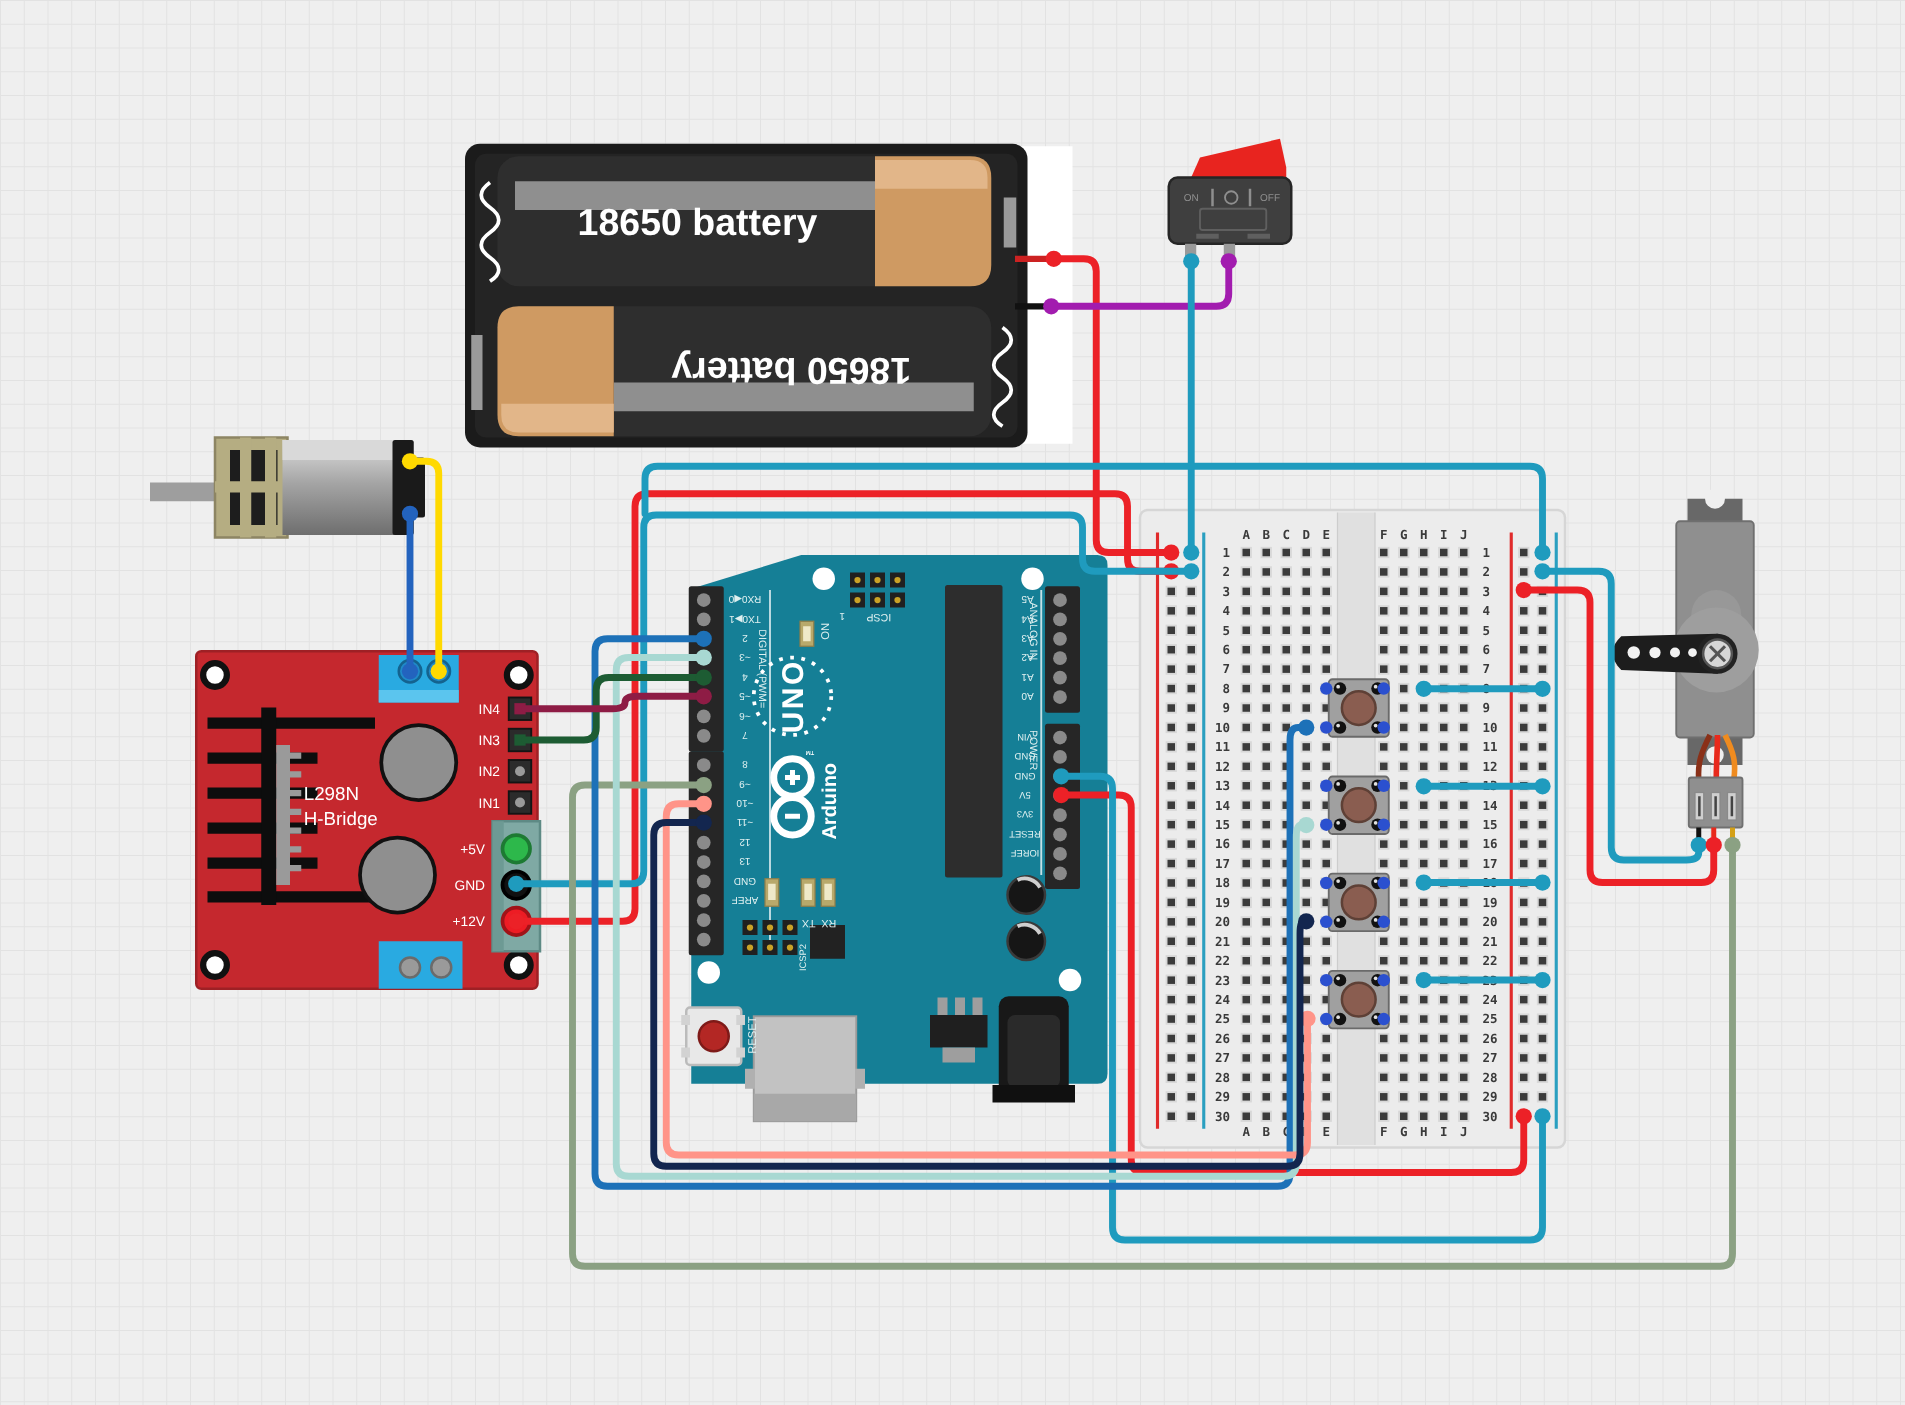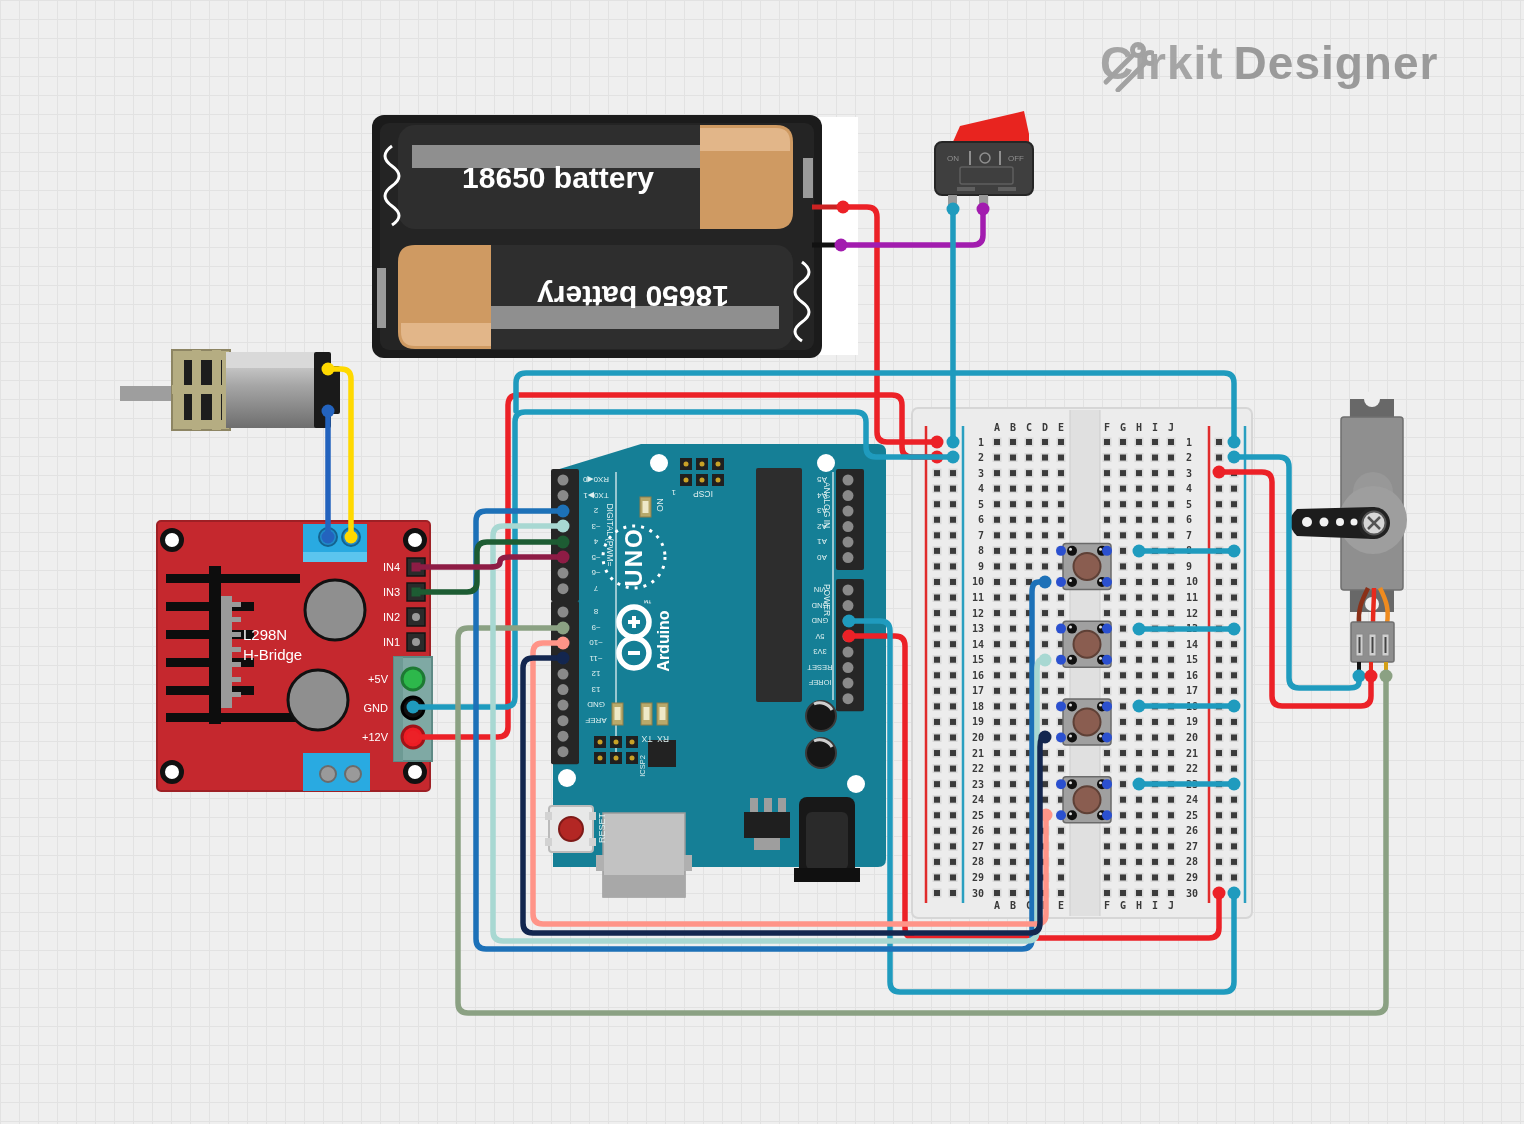--- a/index.html
+++ b/index.html
@@ -1411,25 +1411,13 @@
           <circle cx="1234" cy="706" r="6.5" fill="#1f9bbe"></circle>
         </g>
         <g>
           <path d="M 1139 784 L 1234 784" stroke="#1f9bbe" stroke-width="5.5" fill="none" stroke-linecap="round"></path>
           <circle cx="1139" cy="784" r="6.5" fill="#1f9bbe"></circle>
           <circle cx="1234" cy="784" r="6.5" fill="#1f9bbe"></circle>
         </g>
       </g>
   </svg>
 
-  <div class="logo">
-    <svg width="54" height="56" viewBox="0 0 54 56">
-      <g stroke="#a2a2a2" stroke-width="5" fill="none" stroke-linecap="round">
-        <line x1="6" y1="46" x2="32" y2="20"></line>
-        <circle cx="38" cy="14" r="5.5"></circle>
-        <line x1="18" y1="54" x2="44" y2="28"></line>
-        <circle cx="50" cy="22" r="5.5"></circle>
-      </g>
-    </svg>
-    <span class="t1">Cirkit</span>
-    <span class="t2">Designer</span>
-  </div>
 </div>
 
 </body></html>

